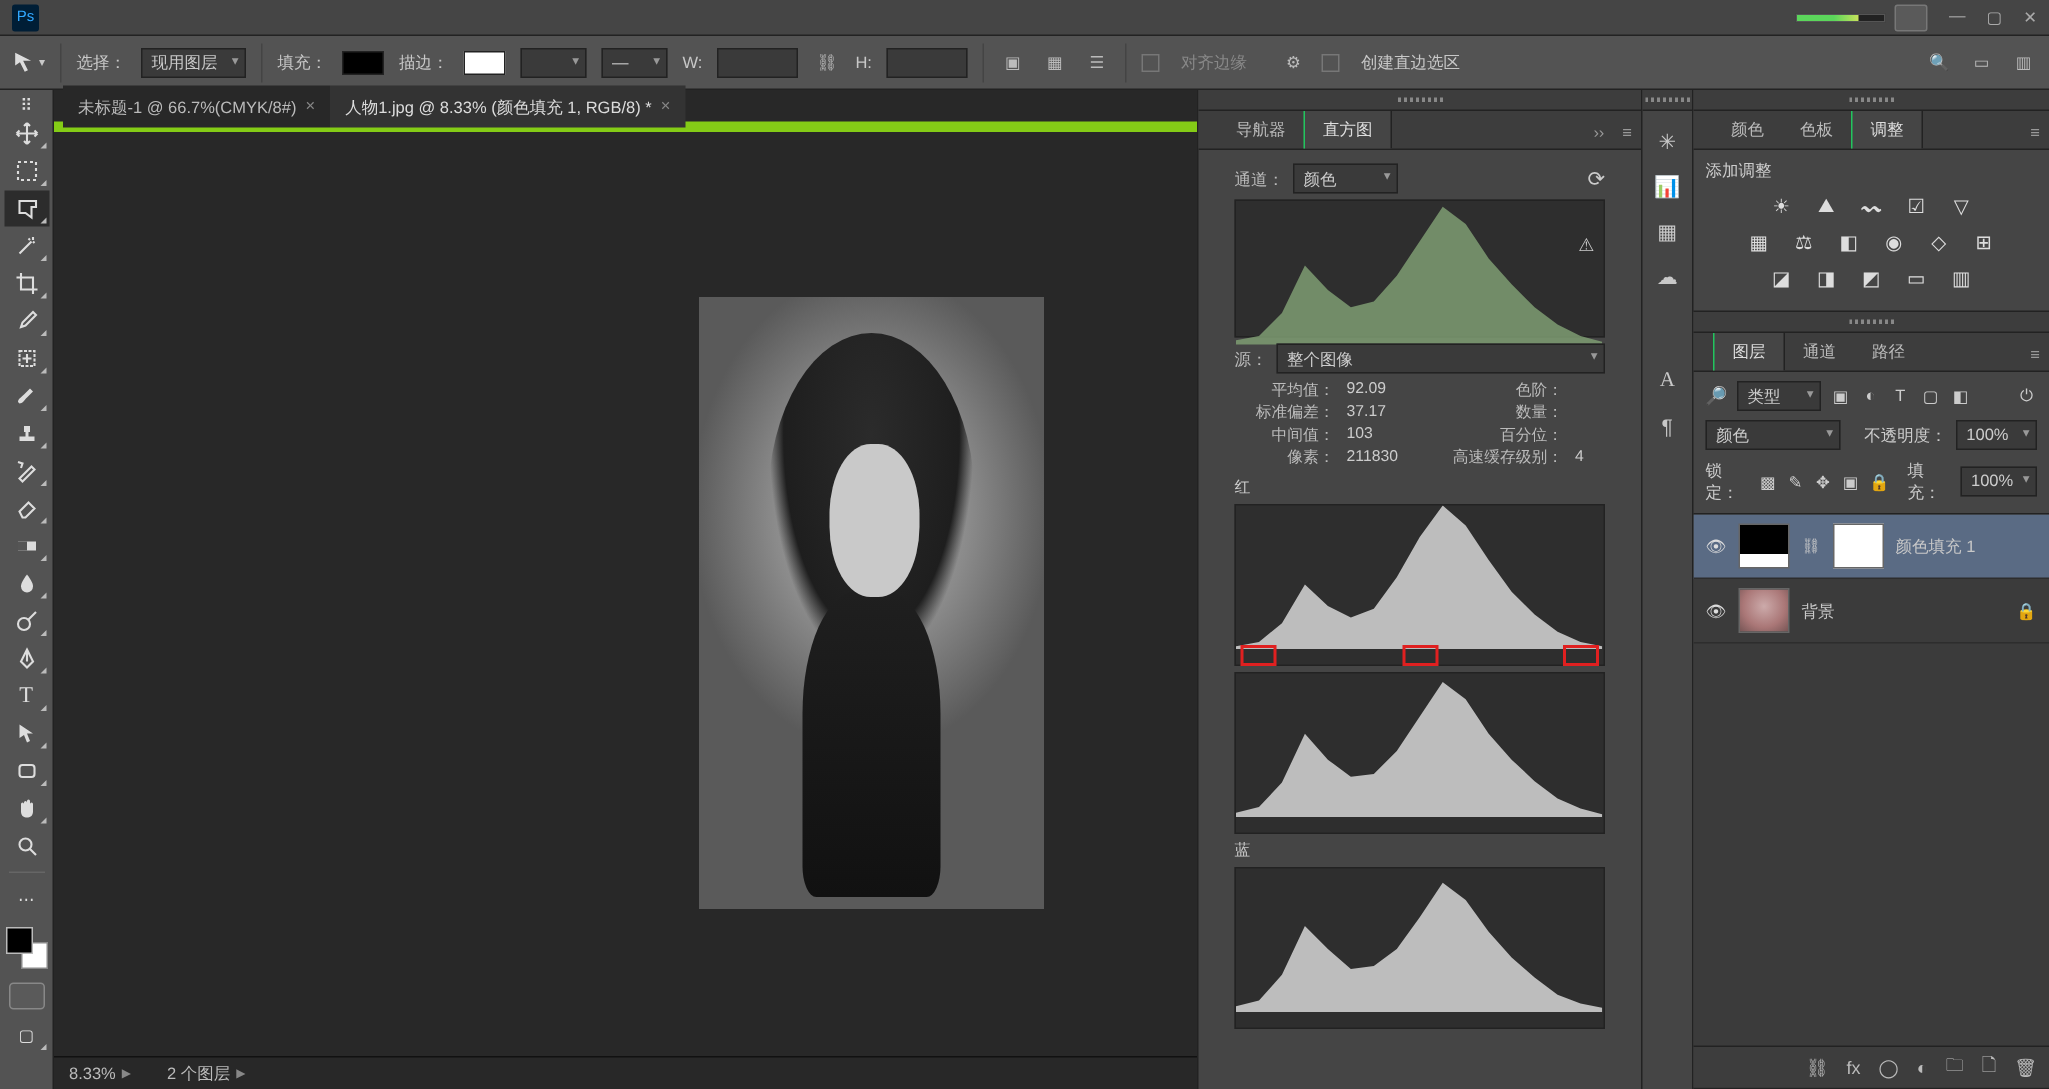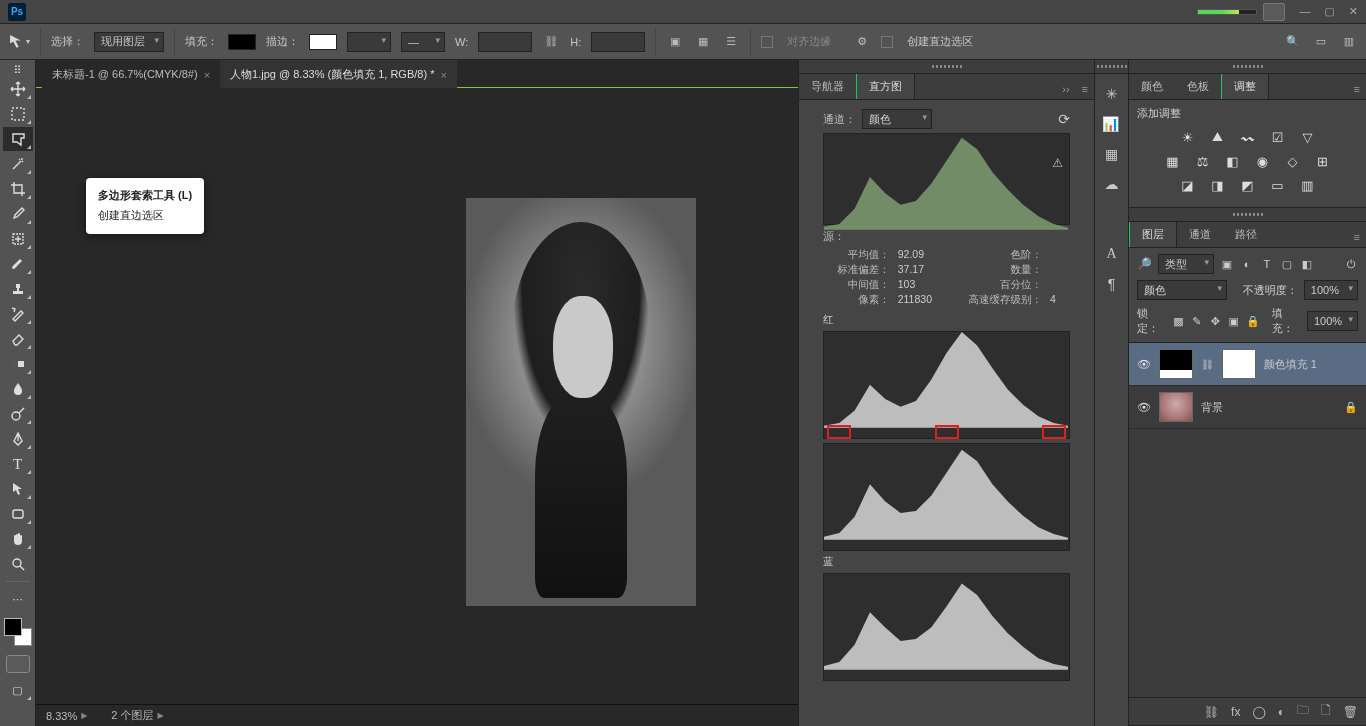--- a/index.html
+++ b/index.html
@@ -13,21 +13,21 @@
     --txt-dim:#9a9a9a;
     --accent:#1473e6;
     --border:#555;
     --hist-fill:#d6d6d6;
   }
   html,body{margin:0;padding:0;width:1366px;height:726px;background:var(--bg-dark);font-family:"Microsoft YaHei",Arial,sans-serif;font-size:11px;color:var(--txt);overflow:hidden;user-select:none}
   *{box-sizing:border-box}
 
   
   .menubar{height:24px;background:var(--bg-panel);display:flex;align-items:center;padding:0 8px;gap:2px;border-bottom:1px solid #222}
-  .ps-logo{width:18px;height:18px;background:#001e36;color:#31a8ff;font-weight:bold;font-size:10px;display:flex;align-items:center;justify-content:center;border-radius:2px;margin-right:8px}
+  .ps-logo{width:18px;height:18px;background:#001e36;color:#31a8ff;font-weight:normal;font-size:10px;display:flex;align-items:center;justify-content:center;border-radius:2px;margin-right:8px}
   .menu-item{padding:3px 10px;cursor:pointer}
   .menubar-right{margin-left:auto;display:flex;align-items:center;gap:6px}
   .cpu-bar{width:60px;height:6px;background:#222;border:1px solid #555;position:relative}
   .cpu-bar::after{content:"";position:absolute;left:0;top:0;bottom:0;width:70%;background:linear-gradient(90deg,#5bd65b,#5bd65b 60%,#c7e25b)}
   .win-btns{display:flex;gap:14px;margin-left:8px;color:#aaa}
   .doc-icon{width:22px;height:18px;background:#5a5a5a;border:1px solid #777;border-radius:2px}
 
   
   .optionsbar{height:36px;background:var(--bg-light);display:flex;align-items:center;padding:0 8px;gap:10px;border-bottom:1px solid #222;font-size:11px}
   .opt-sep{width:1px;height:26px;background:#444}
@@ -49,21 +49,21 @@
   .tool-slot svg{width:16px;height:16px;stroke:#ddd;fill:none;stroke-width:1.4}
   .tool-slot .corner{position:absolute;right:2px;bottom:2px;width:0;height:0;border-right:4px solid #bbb;border-top:4px solid transparent}
   .color-stack{position:relative;width:28px;height:28px;margin-top:6px}
   .color-stack .fg{position:absolute;left:0;top:0;width:18px;height:18px;background:#000;border:1px solid #bbb}
   .color-stack .bg{position:absolute;right:0;bottom:0;width:18px;height:18px;background:#fff;border:1px solid #888}
   .qm{width:24px;height:18px;border:1px solid #888;border-radius:3px;background:#5a5a5a;margin-top:8px}
   .screen-mode{margin-top:4px}
 
   
   .center{flex:1;display:flex;flex-direction:column;background:var(--bg-darker);position:relative;min-width:0}
-  .doctabs{height:28px;background:var(--bg-darker);display:flex;align-items:flex-start;padding-left:6px;border-bottom:1px solid #84cc16}
+  .doctabs{height:28px;background:var(--bg-darker);display:flex;align-items:center;padding-left:6px;border-bottom:7px solid #84cc16}
   .doctab{padding:6px 10px;background:var(--bg-darker);color:#bbb;display:flex;align-items:center;gap:6px;font-size:11px;border-top:1px solid transparent;position:relative}
   .doctab.active{background:var(--bg-dark);color:#ddd}
   .doctab .close{font-size:11px;color:#888}
 
   
   .canvas-area{flex:1;background:var(--bg-darker);position:relative;overflow:hidden}
   .img-frame{position:absolute;left:430px;top:110px;width:230px;height:408px;background:#6a6a6a;overflow:hidden}
   .photo{width:100%;height:100%;background:
     radial-gradient(ellipse 120px 160px at 50% 35%,#b8b8b8 0%,#8a8a8a 55%,#5a5a5a 100%);
     filter:grayscale(1);position:relative}
@@ -83,21 +83,21 @@
   .statusbar{height:22px;background:var(--bg-darker);border-top:1px solid #111;display:flex;align-items:center;padding:0 10px;gap:24px;font-size:11px;color:#bbb}
   .statusbar .sb-item{display:flex;align-items:center;gap:4px}
   .statusbar .chevron{font-size:8px;color:#888}
 
   
   .right-dock{display:flex;height:100%}
   .icon-col{width:34px;background:var(--bg-panel);display:flex;flex-direction:column;align-items:center;gap:10px;padding-top:20px;border-left:1px solid #222}
   .icon-col .ic{width:20px;height:20px;display:flex;align-items:center;justify-content:center;color:#c8c8c8;font-size:14px}
 
   .hist-panel{width:296px;background:var(--bg-panel);border-left:1px solid #222;display:flex;flex-direction:column;position:relative}
-  .panel-tabs{height:26px;display:flex;align-items:flex-end;background:var(--bg-mid);padding-left:0;border-bottom:1px solid #222}
+  .panel-tabs{height:26px;display:flex;align-items:flex-end;background:var(--bg-mid);padding-left:13px;border-bottom:1px solid #222}
   .ptab{padding:5px 12px;color:#bbb;font-size:11px}
   .ptab.active{background:var(--bg-panel);color:#ddd;border-left:1px solid #22c55e;border-right:1px solid #222}
   .ptab-spacer{flex:1}
   .ptab-menu{padding:4px 6px;color:#999}
 
   .panel-body{padding:6px 24px;font-size:11px;color:#ccc;overflow:auto;flex:1}
   .row{display:flex;align-items:center;gap:6px;margin:3px 0}
   .row label{color:#bbb}
 
   .histogram{width:100%;height:92px;background:#2e2e2e;position:relative;margin:4px 0;border:1px solid #222}
@@ -341,24 +341,20 @@
         <span>人物1.jpg @ 8.33% (颜色填充 1, RGB/8) *</span>
         <span class="close">×</span>
       </div>
     </div>
     <div class="canvas-area">
       <div class="img-frame">
         <div class="photo">
             <div class="body"></div>
           </div>
       </div>
-      <div class="tooltip">
-        <div class="tt-title">多边形套索工具 (L)</div>
-        <div>创建直边选区</div>
-      </div>
     </div>
     <div class="statusbar">
       <div class="sb-item">
           <span>8.33%</span>
           <span class="chevron">▶</span>
         </div>
       <div class="sb-item">
           <span>2 个图层</span>
           <span class="chevron">▶</span>
         </div>
@@ -386,20 +382,23 @@
           <span style="font-size:14px">⟳</span>
         </div>
         <div class="histogram">
           <svg class="hist-svg" id="hist0" viewBox="0 0 256 100" preserveAspectRatio="none">
               <path d="M 0,100 L 0,97 L 16,94 L 32,78 L 48,45 L 64,62 L 80,74 L 96,70 L 112,52 L 128,28 L 144,4 L 160,16 L 176,40 L 192,58 L 208,74 L 224,86 L 240,94 L 255,98 L 255,100 Z" fill="#7e9c72" fill-opacity="0.85"></path>
             </svg>
           <span class="warn" style="top:22px">⚠</span>
         </div>
         <div class="row">
           <label>源：</label>
+          <div class="dropdown" style="flex:1">
+              <span>整个图像</span>
+            </div>
         </div>
         <div class="stats">
           <span class="k">平均值：</span>
             <span class="v">92.09</span>
           <span class="k">色阶：</span>
             <span class="v"></span>
           <span class="k">标准偏差：</span>
             <span class="v">37.17</span>
           <span class="k">数量：</span>
             <span class="v"></span>

